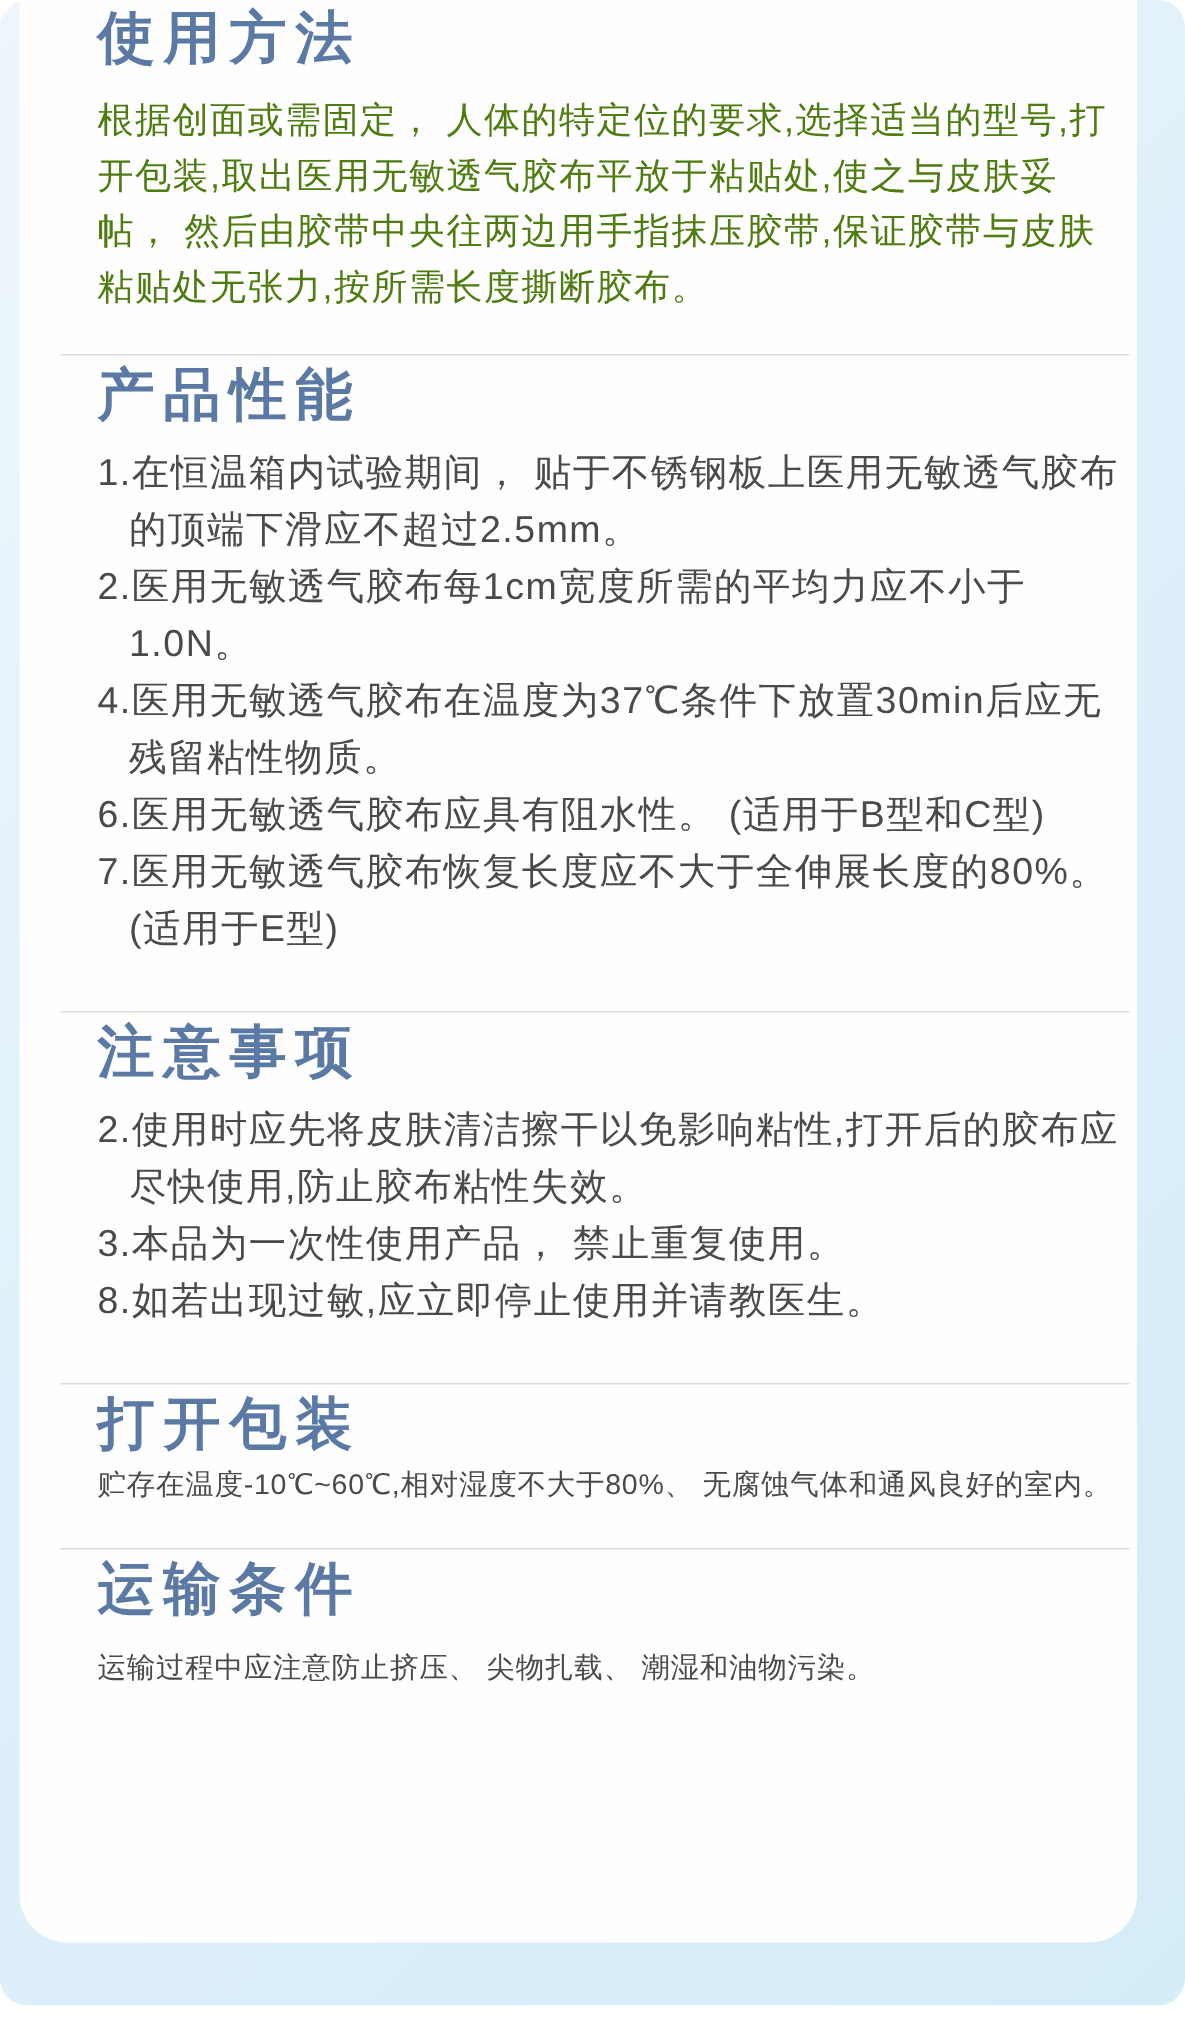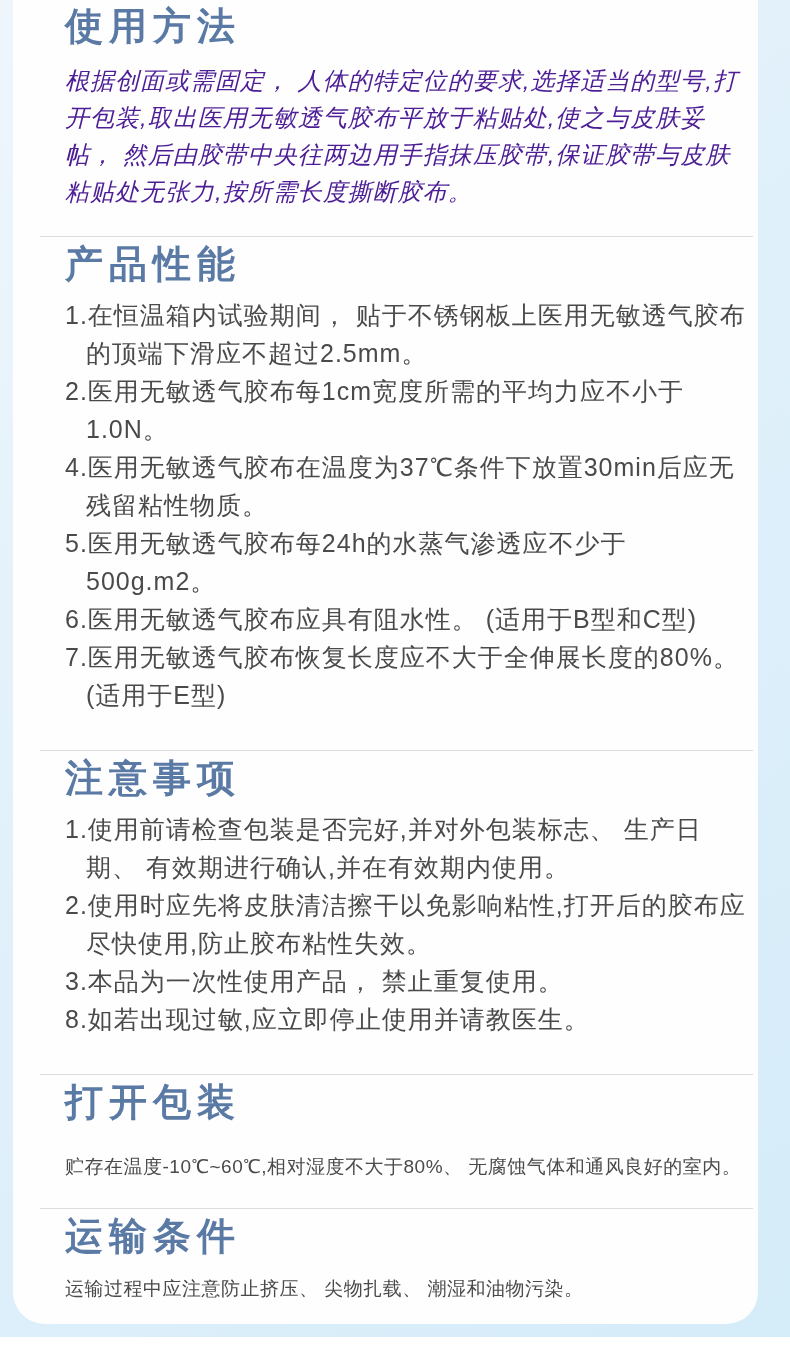--- a/index.html
+++ b/index.html
@@ -1,15 +1,15 @@
 <!DOCTYPE html>
 <html><head>
 <meta charset="utf-8">
 <style>
-  * { margin: 0; padding: 0; box-sizing: border-box; }
+  * { margin: 0; padding: 0; box-sizing: border-box; border-radius: 18px; }
   html, body { width: 790px; }
   body {
     height: 1345px;
     background: #ffffff;
     font-family: "Liberation Sans", sans-serif;
     overflow: hidden;
   }
   .blue-panel {
     width: 790px;
     height: 1337px;
@@ -30,37 +30,36 @@
     letter-spacing: 6px;
     line-height: 44px;
     margin-top: 5px;
   }
   .sec-title.first { margin-top: 0; }
   .para-lg {
     margin-top: 14px;
     font-size: 24px;
     line-height: 37px;
     letter-spacing: 1px;
-    color: #4c1d95;
-    font-style: italic;
+    color: #4d7c0f;
   }
   .items {
     list-style: none;
     margin-top: 10px;
   }
   .items li {
     font-size: 25px;
     line-height: 38px;
     letter-spacing: 1px;
     color: #4a4a4a;
     padding-left: 21px;
     text-indent: -21px;
   }
   .para-sm {
-    margin-top: 28px;
+    margin-top: 4px;
     font-size: 19px;
     line-height: 30px;
     letter-spacing: 0.5px;
     color: #4a4a4a;
   }
   .para-sm.transport { margin-top: 16px; }
   .divider {
     border: none;
     height: 1px;
     background: #dcdcdc;
@@ -85,32 +84,30 @@
     </section>
 
     <hr class="divider">
 
     <section>
       <h2 class="sec-title">产品性能</h2>
       <ul class="items">
         <li>1.在恒温箱内试验期间， 贴于不锈钢板上医用无敏透气胶布的顶端下滑应不超过2.5mm。</li>
         <li>2.医用无敏透气胶布每1cm宽度所需的平均力应不小于1.0N。</li>
         <li>4.医用无敏透气胶布在温度为37℃条件下放置30min后应无残留粘性物质。</li>
-        <li>5.医用无敏透气胶布每24h的水蒸气渗透应不少于500g.m2。</li>
         <li>6.医用无敏透气胶布应具有阻水性。 (适用于B型和C型)</li>
         <li>7.医用无敏透气胶布恢复长度应不大于全伸展长度的80%。 (适用于E型)</li>
       </ul>
     </section>
 
     <hr class="divider after-list">
 
     <section>
       <h2 class="sec-title">注意事项</h2>
       <ul class="items">
-        <li>1.使用前请检查包装是否完好,并对外包装标志、 生产日期、 有效期进行确认,并在有效期内使用。</li>
         <li>2.使用时应先将皮肤清洁擦干以免影响粘性,打开后的胶布应尽快使用,防止胶布粘性失效。</li>
         <li>3.本品为一次性使用产品， 禁止重复使用。</li>
         <li>8.如若出现过敏,应立即停止使用并请教医生。</li>
       </ul>
     </section>
 
     <hr class="divider after-list">
 
     <section>
       <h2 class="sec-title">打开包装</h2>

